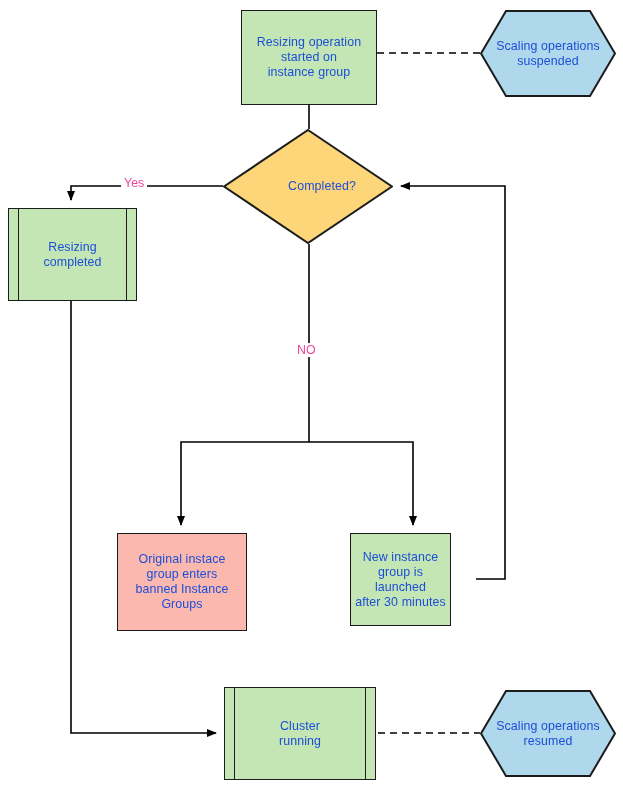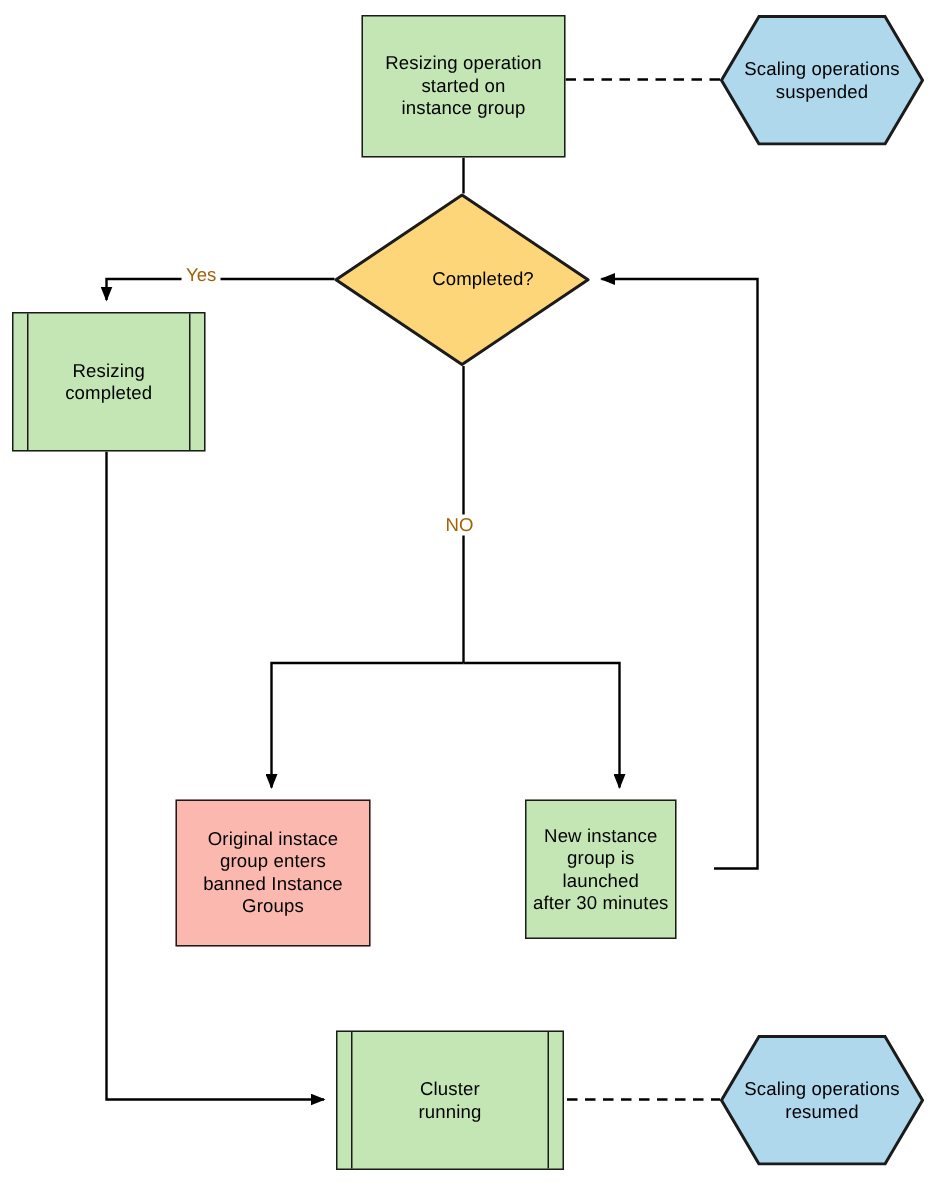--- a/index.html
+++ b/index.html
@@ -26,21 +26,21 @@
     width: 623px;
     height: 792px;
   }
   .node {
     position: absolute;
     box-sizing: border-box;
     display: flex;
     align-items: center;
     justify-content: center;
     text-align: center;
-    color: #000000;
+    color: #1d4ed8;
     font-size: 12.4px;
     line-height: 15px;
     letter-spacing: 0.1px;
   }
   .node .node-label {
     display: block;
     white-space: pre-line;
     padding: 0 4px;
   }
   
@@ -84,21 +84,21 @@
     left: 0; top: 0; right: 0; bottom: 0;
   }
   .shape-hex .node-label {
     position: relative;
     z-index: 2;
     text-align: center;
   }
   .edge-label {
     position: absolute;
     background: #ffffff;
-    color: #a16207;
+    color: #ec4899;
     font-size: 12.4px;
     line-height: 14px;
     padding: 0 3px;
     white-space: nowrap;
   }
 </style>
 </head>
 <body>
 
 <div id="diagram-root">

